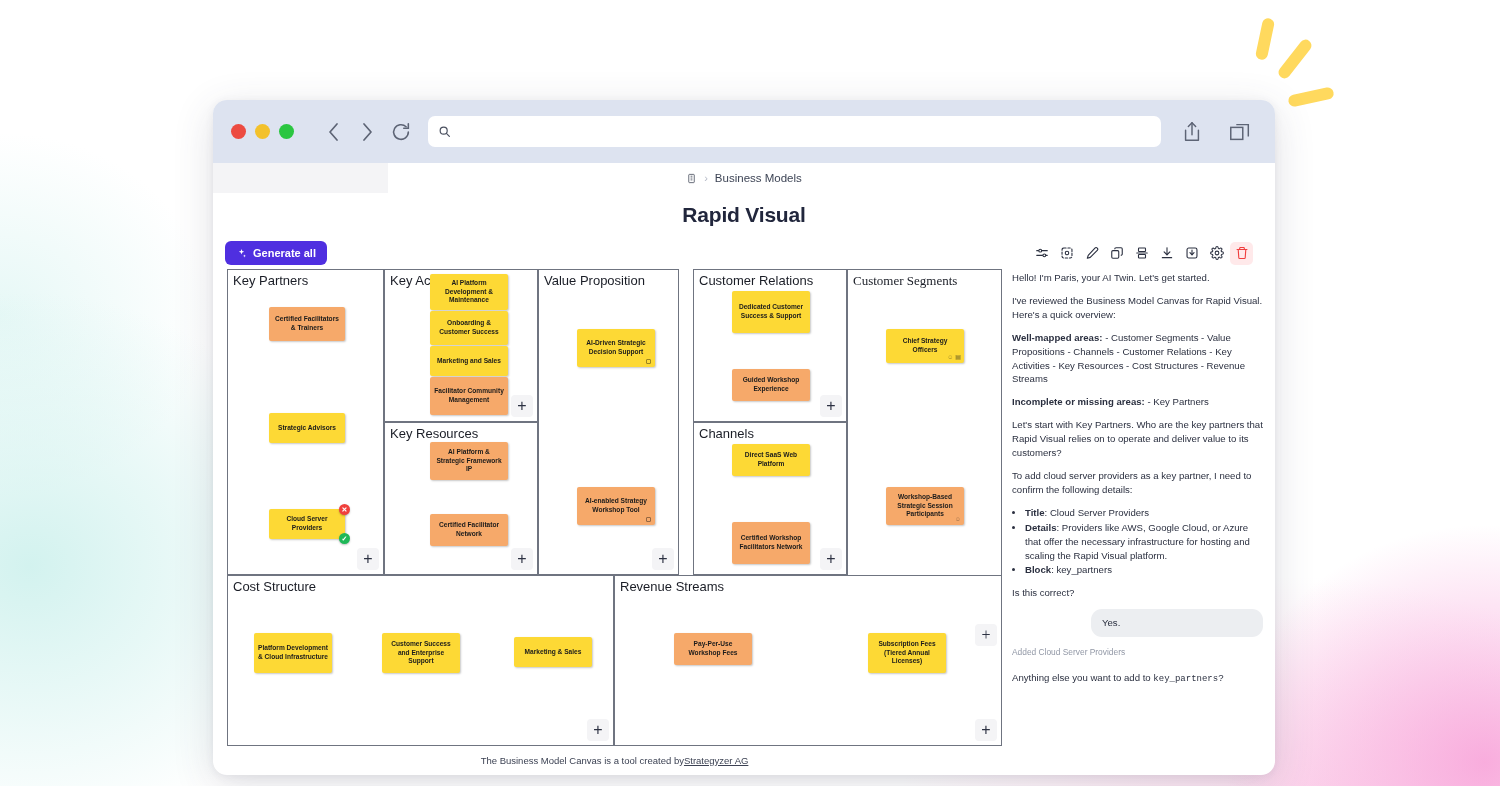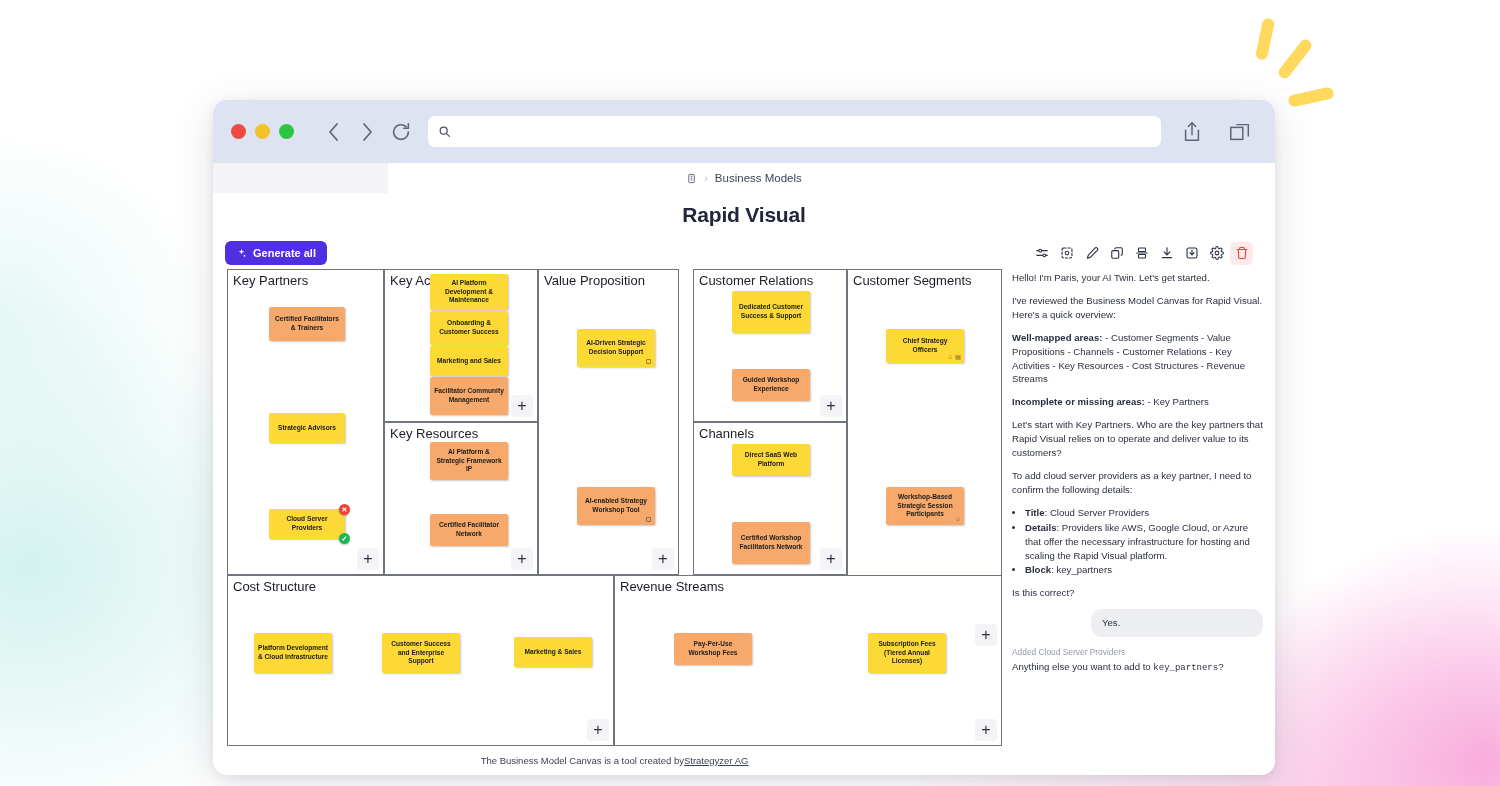--- a/index.html
+++ b/index.html
@@ -137,21 +137,21 @@
   #chatscroll { flex: 1; overflow: hidden; padding-right: 2px; }
   #chat p { margin-bottom: 9px; }
   #chat ul { margin: 0 0 9px 0; padding-left: 13px; }
   #chat li { margin-bottom: 1px; }
   #chat b { font-weight: 700; }
   .mono { font-family: "Liberation Mono", monospace; font-size: 9px; }
   .userbubble {
     background: #eceef1; border-radius: 11px; padding: 7px 11px;
     margin: 0 0 9px auto; max-width: 172px; color: #2b3040;
   }
-  .sysnote { color: #9298a6; font-size: 8.4px; margin-bottom: 2px; }
+  .sysnote { color: #9298a6; font-size: 8.4px; margin-bottom: 13px; }
   #composer {
     height: 37px; border: 1px solid #e2e4ea; border-radius: 19px; background: #fff;
     display: flex; align-items: center; padding: 0 6px 0 14px; gap: 6px;
     box-shadow: 0 1px 3px rgba(0,0,0,0.04); margin-bottom: 6px;
   }
   #composer input {
     flex: 1; border: none; outline: none; font-size: 9.8px; color: #2b3040;
     font-family: "Liberation Sans", sans-serif; background: transparent;
   }
   #composer input::placeholder { color: #9aa0ad; }
@@ -377,21 +377,21 @@
           <div class="cell" style="left: 466px; top: 153px; width: 154px; height: 153px;">
             <div class="cell-label">Channels</div>
             <div class="addbtn">+</div>
           </div>
           <div class="note yellow" style="left: 505px; top: 175px; width: 78px; height: 32px;">
             <span>Direct SaaS Web Platform</span>
           </div>
           <div class="note orange" style="left: 505px; top: 253px; width: 78px; height: 42px;">
             <span>Certified Workshop Facilitators Network</span>
           </div>
-          <div class="cell" style="left: 620px; top: 0px; width: 155px; height: 382px;">
+          <div class="cell" style="left: 620px; top: 0px; width: 155px; height: 382px; font-family: Liberation Serif, serif;">
             <div class="cell-label">Customer Segments</div>
             <div class="addbtn">+</div>
           </div>
           <div class="note yellow" style="left: 659px; top: 60px; width: 78px; height: 34px;">
             <span>Chief Strategy Officers</span>
             <div class="micons">
               <span>☺</span>
               <span>▤</span>
             </div>
           </div>

